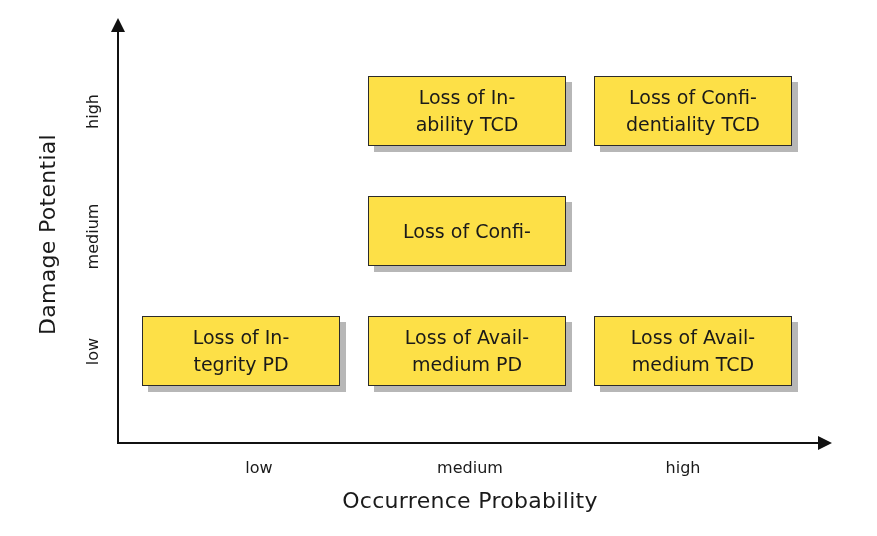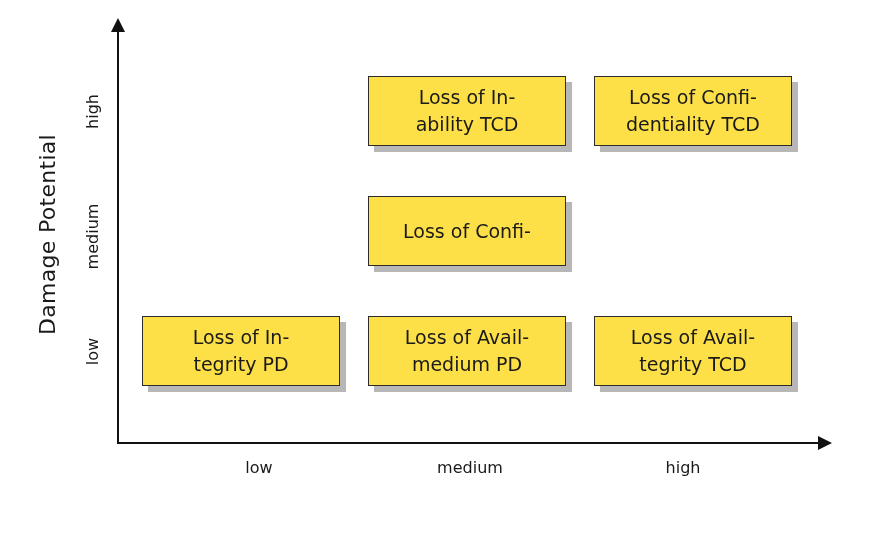--- a/index.html
+++ b/index.html
@@ -132,20 +132,21 @@
 <body>
 
 <div id="canvas">
 
   <div class="axis-line" id="y-axis-line"></div>
   <div class="arrow-head" id="y-axis-arrow"></div>
   <div class="axis-line" id="x-axis-line"></div>
   <div class="arrow-head" id="x-axis-arrow"></div>
 
   <div id="y-axis-title">Damage Potential</div>
+  <div id="x-axis-title">Occurrence Probability</div>
 
   <div class="y-tick" id="y-tick-high">high</div>
   <div class="y-tick" id="y-tick-medium">medium</div>
   <div class="y-tick" id="y-tick-low">low</div>
 
   <div class="x-tick" id="x-tick-low">low</div>
   <div class="x-tick" id="x-tick-medium">medium</div>
   <div class="x-tick" id="x-tick-high">high</div>
 
   <div class="risk-box" id="box-integrity-tcd">
@@ -167,16 +168,16 @@
     <span class="line">tegrity PD</span>
   </div>
 
   <div class="risk-box" id="box-availability-pd">
     <span class="line">Loss of Avail-</span>
     <span class="line">medium PD</span>
   </div>
 
   <div class="risk-box" id="box-availability-tcd">
     <span class="line">Loss of Avail-</span>
-    <span class="line">tegrity TCD</span>
+    <span class="line">medium TCD</span>
   </div>
 
 </div>
 
 </body></html>

